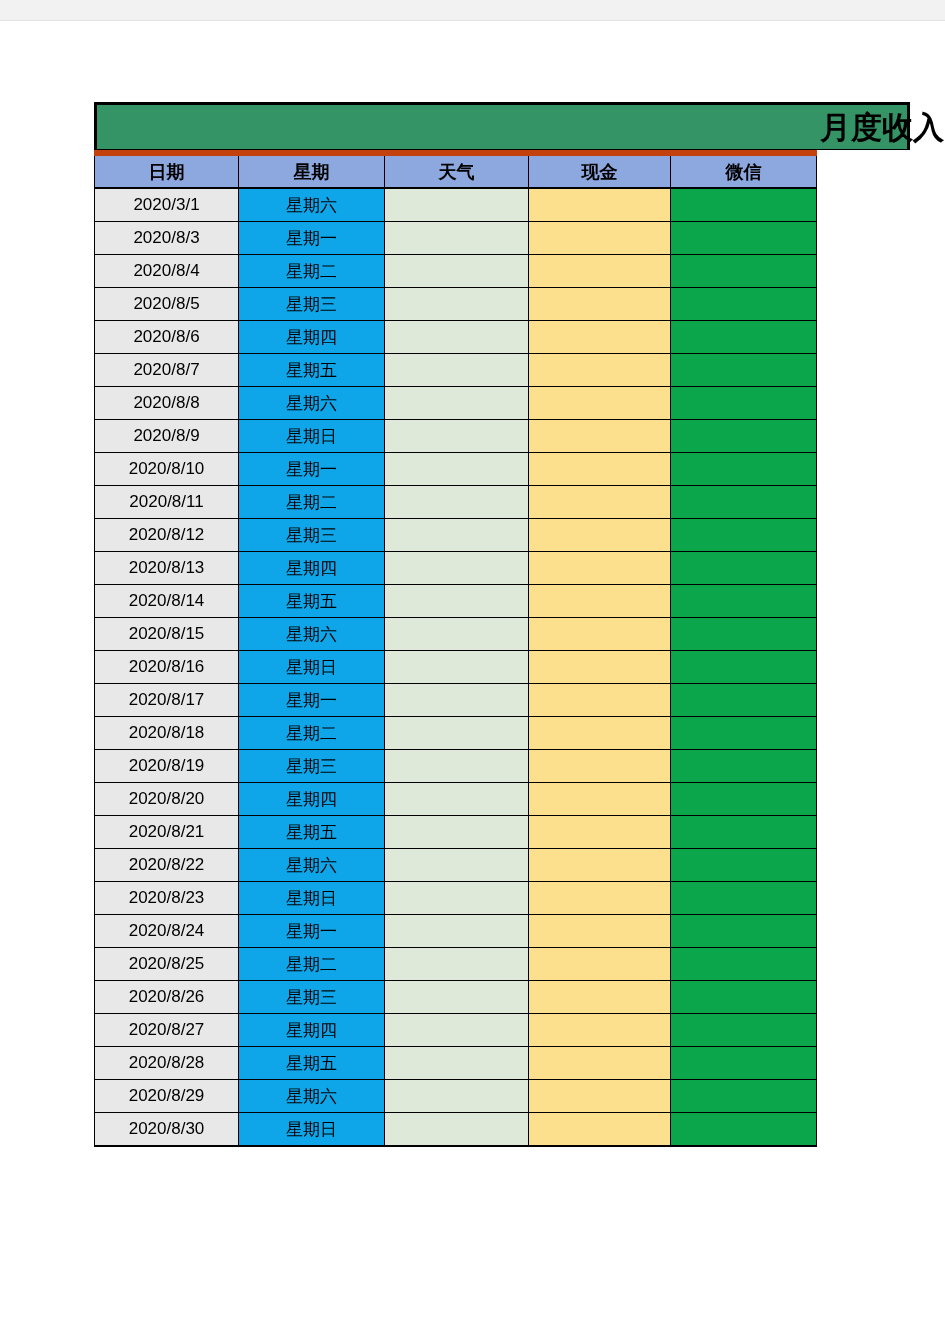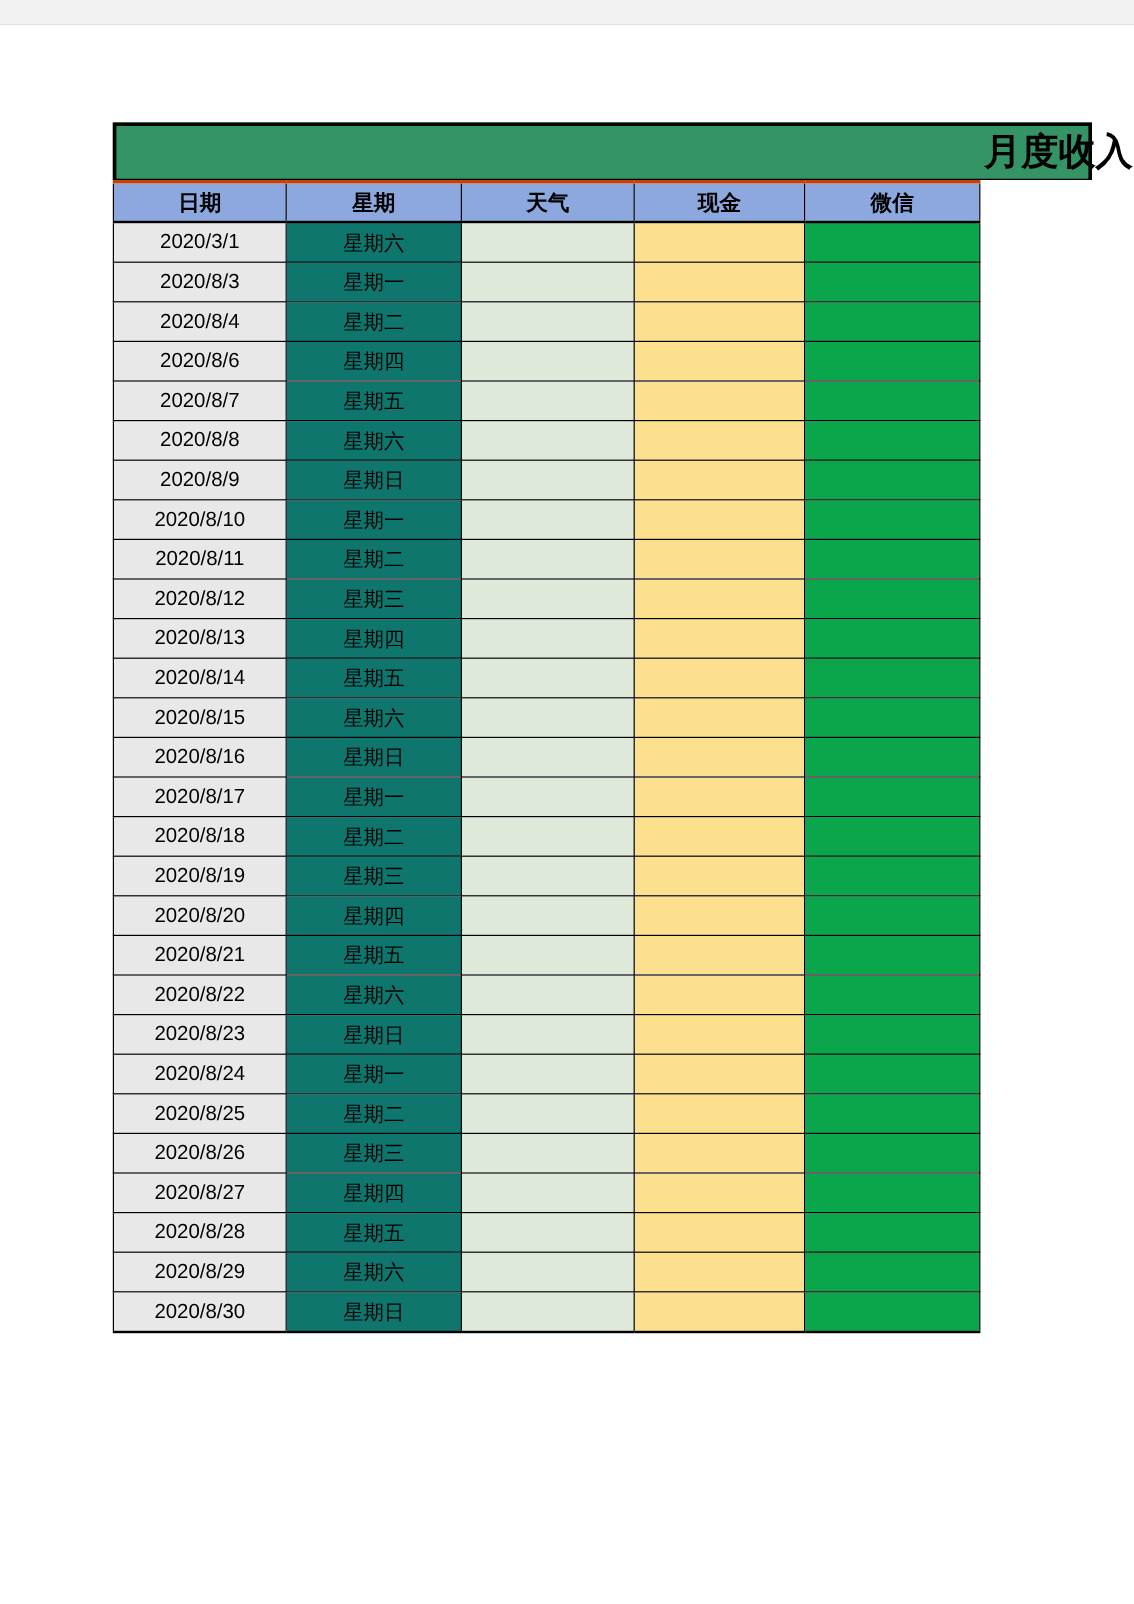--- a/index.html
+++ b/index.html
@@ -65,39 +65,39 @@
     font-size: 17px;
     color: #000000;
     overflow: hidden;
     white-space: nowrap;
   }
   table.flow thead th {
     background: #8CA8DE;
     font-weight: bold;
     font-size: 18px;
     height: 31px;
-    border-top: 3px solid #c2410c;
+    border-top: 6px solid #c2410c;
     border-bottom: 2px solid #000000;
     font-family: "DejaVu Sans", "Liberation Sans", sans-serif;
   }
   col.c-date    { width: 144px; }
   col.c-weekday { width: 146px; }
   col.c-weather { width: 144px; }
   col.c-cash    { width: 142px; }
   col.c-wechat  { width: 146px; }
 
   td.cell-date {
     background: #E8E8E8;
     font-size: 18px;
     border-left: 2px solid #000000;
     border-right: 2px solid #000000;
     font-family: "Liberation Sans", "DejaVu Sans", sans-serif;
   }
   td.cell-weekday {
-    background: #0f766e;
+    background: #0ea5e9;
     font-size: 17px;
     border-right: 2px solid #000000;
     font-family: "DejaVu Sans", "Liberation Sans", sans-serif;
   }
   td.cell-weather {
     background: #DEE9DA;
   }
   td.cell-cash {
     background: #FCE08E;
   }
@@ -154,20 +154,27 @@
           <td class="cell-wechat"></td>
         </tr>
         <tr>
           <td class="cell-date">2020/8/4</td>
           <td class="cell-weekday">星期二</td>
           <td class="cell-weather"></td>
           <td class="cell-cash"></td>
           <td class="cell-wechat"></td>
         </tr>
         <tr>
+          <td class="cell-date">2020/8/5</td>
+          <td class="cell-weekday">星期三</td>
+          <td class="cell-weather"></td>
+          <td class="cell-cash"></td>
+          <td class="cell-wechat"></td>
+        </tr>
+        <tr>
           <td class="cell-date">2020/8/6</td>
           <td class="cell-weekday">星期四</td>
           <td class="cell-weather"></td>
           <td class="cell-cash"></td>
           <td class="cell-wechat"></td>
         </tr>
         <tr>
           <td class="cell-date">2020/8/7</td>
           <td class="cell-weekday">星期五</td>
           <td class="cell-weather"></td>

